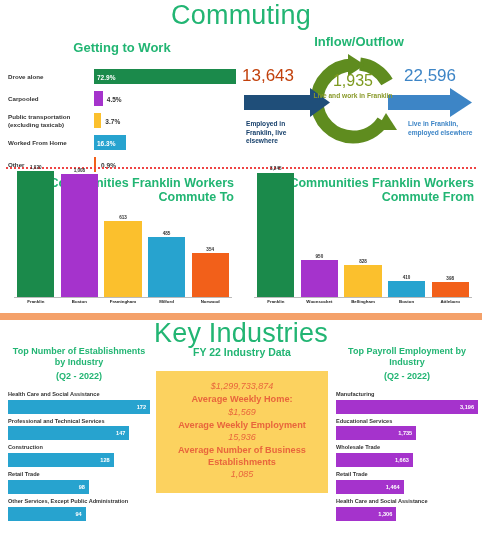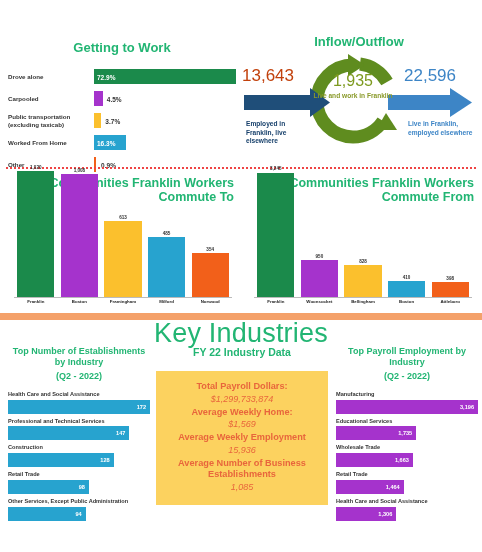--- a/index.html
+++ b/index.html
@@ -145,20 +145,21 @@
   }
   .fy22-val {
     font-size:9px; font-style:italic; color:#e8663c; line-height:1.35; margin-bottom:2px;
   }
 </style>
 </head>
 <body>
 
 <div class="page">
 
+  <div class="main-title" style="position:absolute;left:0;right:0;top:2px;">Commuting</div>
 
   <div id="getting-to-work">
     <div class="sub-title">Getting to Work</div>
     <div class="gtw-rows">
 
       <div class="gtw-row">
         <div class="gtw-label">Drove alone</div>
         <div class="gtw-track">
           <div class="gtw-bar" style="width:100%;background:#1b8a4b;"></div>
           <div class="gtw-val-in">72.9%</div>
@@ -344,21 +345,20 @@
         <div class="ind-bar" style="width:54.7%;background:#27a3cf;">
           <span class="ind-val">94</span>
         </div>
       </div>
     </div>
   </div>
 
   <div id="fy22">
     <div class="fy22-head">FY 22 Industry Data</div>
     <div class="fy22-box">
-      <div class="fy22-lbl">Total Payroll Dollars:</div>
       <div class="fy22-val">$1,299,733,874</div>
       <div class="fy22-lbl">Average Weekly Home:</div>
       <div class="fy22-val">$1,569</div>
       <div class="fy22-lbl">Average Weekly Employment</div>
       <div class="fy22-val">15,936</div>
       <div class="fy22-lbl">Average Number of Business Establishments</div>
       <div class="fy22-val">1,085</div>
     </div>
   </div>
 

